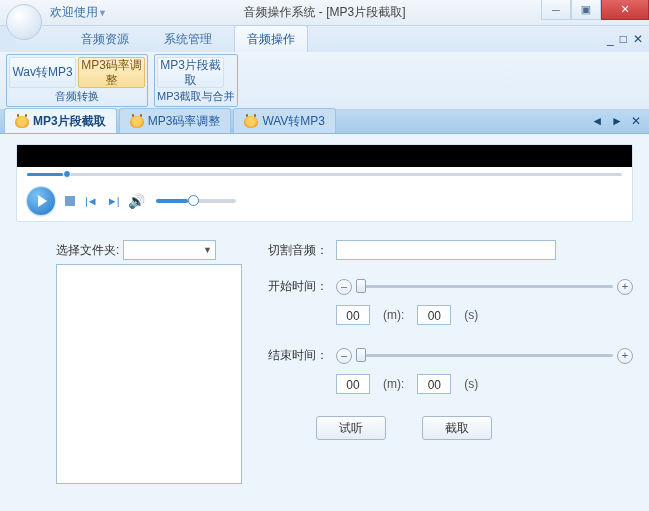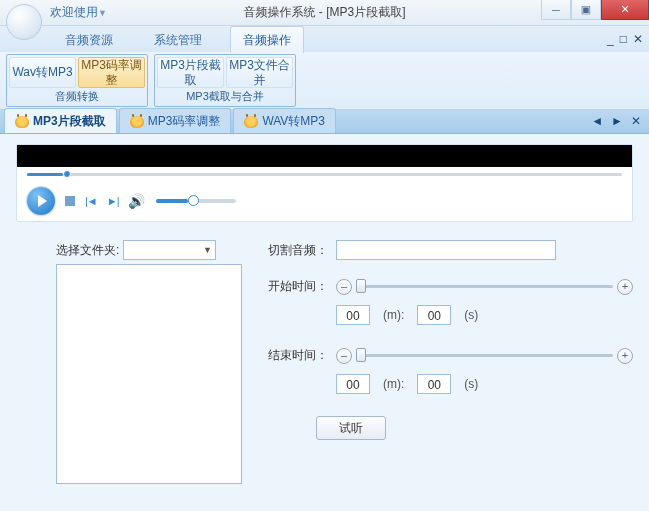--- a/index.html
+++ b/index.html
@@ -9,21 +9,21 @@
   .titlebar { height: 26px; background: linear-gradient(#f3f7fb,#e4ecf5); display: flex; align-items: center; position: relative; border-bottom: 1px solid #c5d8eb; }
   .orb { width: 36px; height: 36px; border-radius: 50%; border: 1px solid #b8cde3; background: radial-gradient(circle at 35% 30%, #ffffff, #dfeaf5 60%, #c9dbed); position: absolute; left: 6px; top: 4px; z-index: 3; }
   .welcome { margin-left: 50px; color: #3f6fa6; display: flex; align-items: center; }
   .dd { font-size: 9px; color: #7a98bf; }
   .app-title { position: absolute; left: 50%; transform: translateX(-50%); color: #444; }
   .win-controls { position: absolute; right: 0; top: 0; display: flex; height: 20px; }
   .win-btn { width: 30px; height: 20px; display: flex; align-items: center; justify-content: center; background: linear-gradient(#f5f9fc,#e1ecf6); border: 1px solid #c0d4e8; border-top: none; color: #4a6c91; font-size: 11px; }
   .win-close { background: linear-gradient(#e26565,#c83b3b); color: #fff; border-color: #a93030; width: 48px; }
 
   
-  .menu { height: 26px; display: flex; align-items: center; padding-left: 52px; gap: 15px; background: linear-gradient(#e4eef8,#d8e8f8); position: relative; }
+  .menu { height: 26px; display: flex; align-items: flex-end; padding-left: 52px; gap: 9px; background: linear-gradient(#e4eef8,#d8e8f8); position: relative; margin-left: 16px; }
   .menu-tab { padding: 5px 12px 4px; color: #3b6ea6; border: 1px solid transparent; border-bottom: none; border-radius: 3px 3px 0 0; cursor: pointer; }
   .menu-tab.active { background: linear-gradient(#f6faff,#e9f2fb); border-color: #bcd3ea; color: #1e5a9e; }
   .mini-controls { position: absolute; right: 6px; top: 6px; display: flex; gap: 6px; color: #2a4d74; font-size: 11px; }
   .mini-controls span { cursor: pointer; }
 
   
   .ribbon { height: 58px; background: linear-gradient(#ecf4fc,#e0edf9); border-bottom: 1px solid #bcd3ea; display: flex; padding: 2px 6px; gap: 6px; }
   .rib-group { border: 1px solid #8fbae0; border-radius: 2px; display: flex; flex-direction: column; padding: 2px; background: transparent; }
   .rib-buttons { display: flex; gap: 2px; flex: 1; }
   .rib-btn { width: 67px; display: flex; align-items: center; justify-content: center; color: #2d5e95; background: linear-gradient(#f5faff,#e2eef9); border: 1px solid #cfe1f2; border-radius: 2px; cursor: pointer; text-align: center; line-height: 1.2; }
@@ -112,21 +112,20 @@
   <div class="rib-group">
     <div class="rib-buttons">
       <div class="rib-btn">Wav转MP3</div>
       <div class="rib-btn active">MP3码率调整</div>
     </div>
     <div class="rib-label">音频转换</div>
   </div>
   <div class="rib-group">
     <div class="rib-buttons">
       <div class="rib-btn">MP3片段截取</div>
-      <div class="rib-btn">MP3文件合并</div>
     </div>
     <div class="rib-label">MP3截取与合并</div>
   </div>
 </div>
 
 <div class="doc-tabs">
   <div class="doc-tab active">
     <span class="tab-icon"></span>
     <span>MP3片段截取</span>
   </div>
@@ -215,16 +214,17 @@
       </div>
       <div class="time-row">
         <div class="num-box">00</div>
         <span class="unit">(m):</span>
         <div class="num-box">00</div>
         <span class="unit">(s)</span>
       </div>
 
       <div class="btn-row">
         <div class="action-btn">试听</div>
+        <div class="action-btn">截取</div>
       </div>
     </div>
   </div>
 </div>
 
 </body></html>

